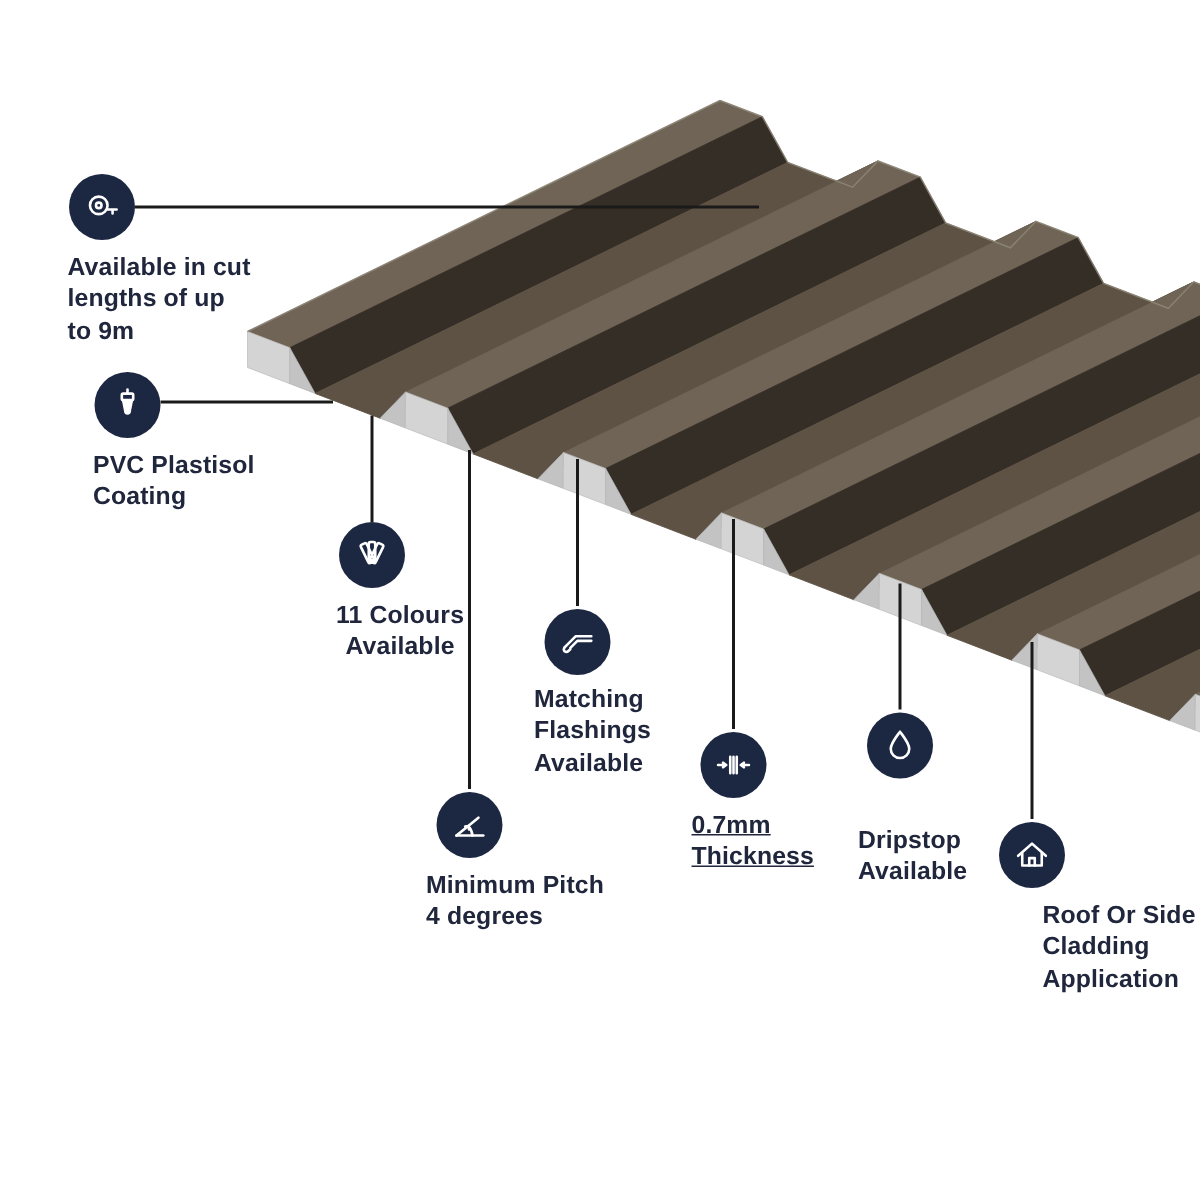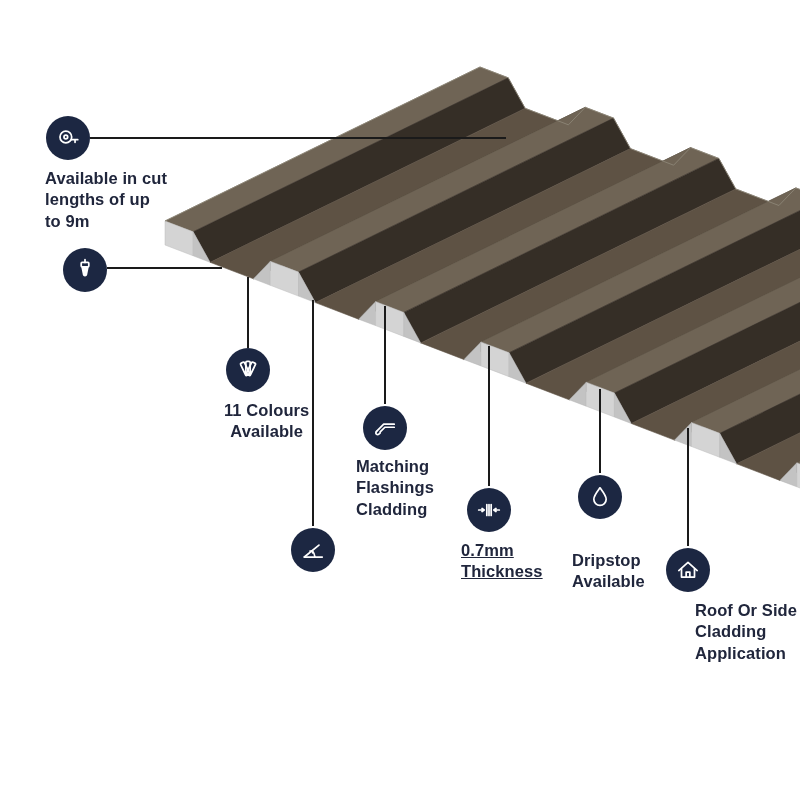--- a/index.html
+++ b/index.html
@@ -122,20 +122,22 @@
 
   <div class="badge" style="left:63px;top:248px;">
     <svg viewBox="0 0 24 24">
       <g class="glyph">
         <path d="M12 2.5 V5"></path>
         <rect x="8.5" y="5" width="7" height="4" rx="0.8"></rect>
         <path class="glyph-fill" d="M8.5 9 H15.5 L14.2 15.5 C14.2 17 13.3 18 12 18 C10.7 18 9.8 17 9.8 15.5 Z"></path>
       </g>
     </svg>
   </div>
+  <div class="label" style="left:62px;top:300px;">PVC Plastisol
+Coating</div>
 
   <div class="badge" style="left:226px;top:348px;">
     <svg viewBox="0 0 24 24">
       <g class="glyph" stroke-width="1.4">
         <rect x="10" y="4" width="4" height="12.5" rx="1.1" transform="rotate(-26 12 16.5)"></rect>
         <rect x="10" y="4" width="4" height="12.5" rx="1.1" transform="rotate(26 12 16.5)"></rect>
         <rect x="10" y="4" width="4" height="12.5" rx="1.1"></rect>
         <circle class="glyph-fill" cx="12" cy="15" r="0.9"></circle>
       </g>
     </svg>
@@ -147,32 +149,34 @@
     <svg viewBox="0 0 24 24">
       <g class="glyph" stroke-width="1.5">
         <path d="M20.5 8.5 H10.8 L4.2 15.2"></path>
         <path d="M20.5 11.3 H11.9 L7.6 15.6"></path>
         <path d="M4.2 15.2 c-1.8 1.9 0.6 4 2.4 2.2 l1 -1"></path>
       </g>
     </svg>
   </div>
   <div class="label" style="left:356px;top:456px;">Matching
 Flashings
-Cladding</div>
+Available</div>
 
   <div class="badge" style="left:291px;top:528px;">
     <svg viewBox="0 0 24 24">
       <g class="glyph" stroke-width="1.5">
         <path d="M4 18.5 H20.5"></path>
         <path d="M4 18.5 L17.5 7.5"></path>
         <path d="M13.8 18.5 A 9.8 9.8 0 0 0 11.3 12.7"></path>
         <path d="M11.3 12.7 l-2 .3 M11.3 12.7 l.4 2"></path>
       </g>
     </svg>
   </div>
+  <div class="label" style="left:284px;top:580px;">Minimum Pitch
+4 degrees</div>
 
   <div class="badge" style="left:467px;top:488px;">
     <svg viewBox="0 0 24 24">
       <g class="glyph" stroke-width="1.4">
         <path d="M10 7 V17 M12 7 V17 M14 7 V17"></path>
         <path d="M2.5 12 H7.5 M7.5 12 l-1.9 -1.4 M7.5 12 l-1.9 1.4"></path>
         <path d="M21.5 12 H16.5 M16.5 12 l1.9 -1.4 M16.5 12 l1.9 1.4"></path>
       </g>
     </svg>
   </div>

